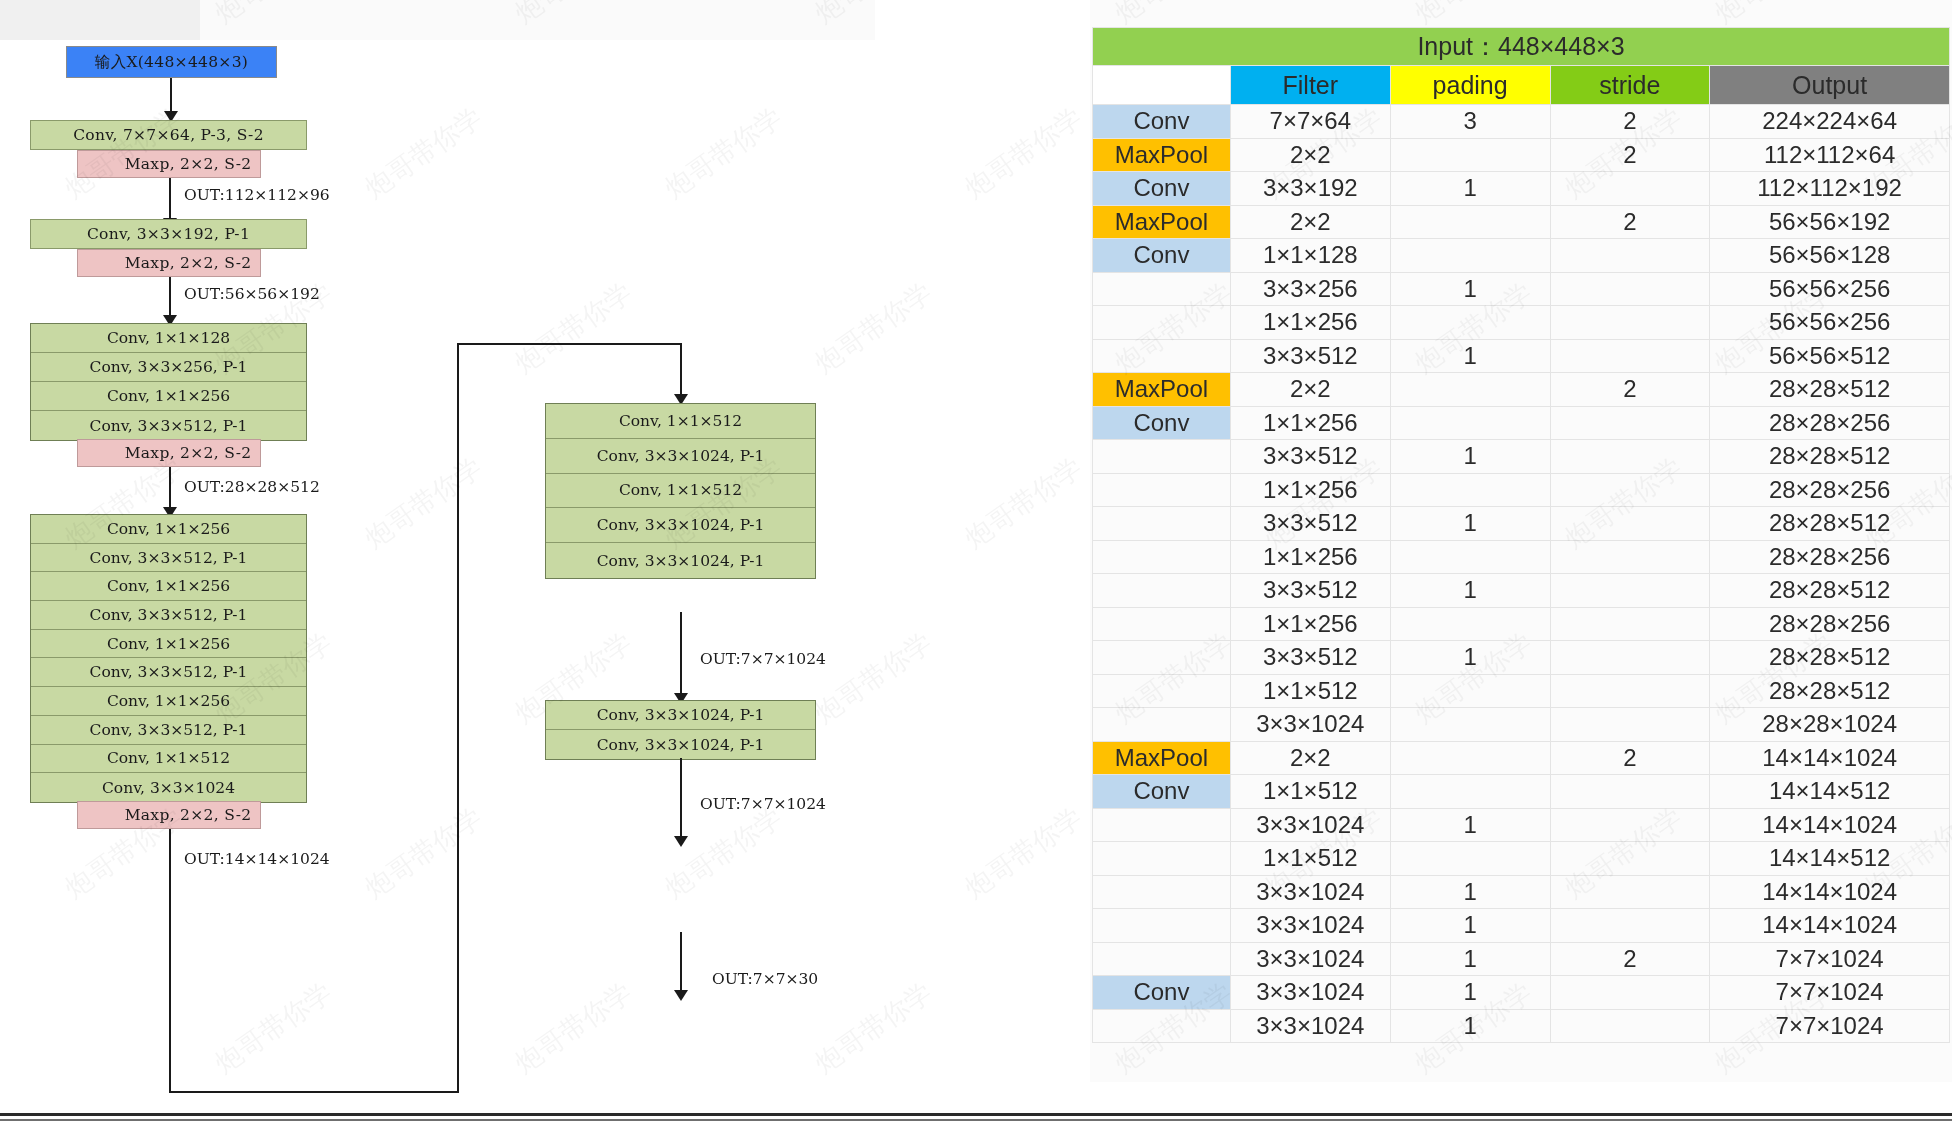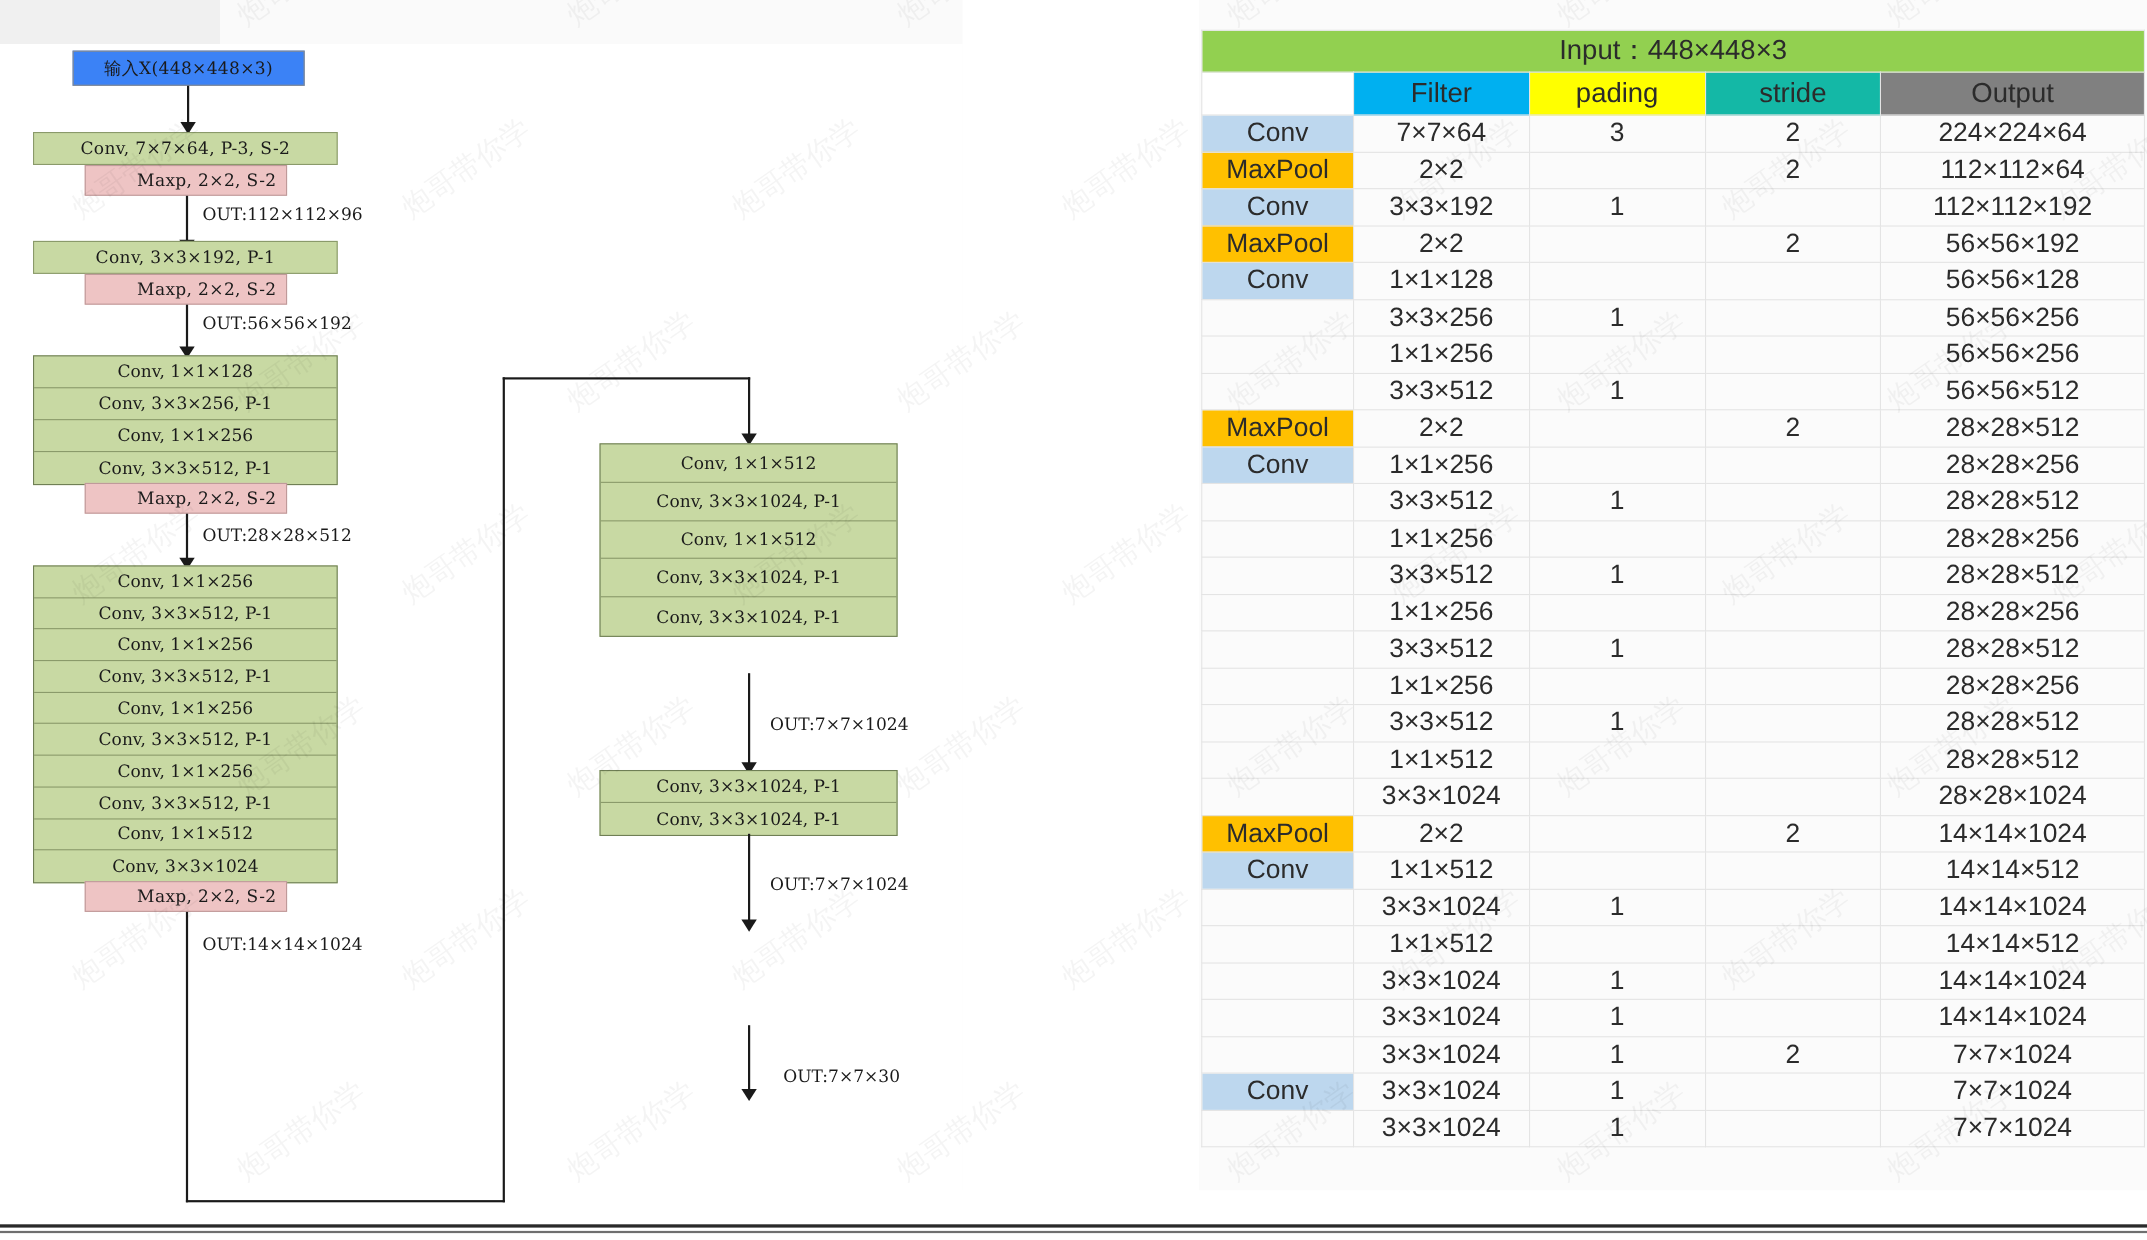--- a/index.html
+++ b/index.html
@@ -107,21 +107,21 @@
   }
   td.c-label { width: 138px; }
   td.c-filter { width: 160px; }
   td.c-pad { width: 160px; }
   td.c-stride { width: 160px; }
   td.c-out { width: 240px; }
 
   .hdr-input { background: #92d050; font-size: 25px !important; height: 38px !important; }
   .hdr-filter { background: #00b0f0; }
   .hdr-pad { background: #ffff00; }
-  .hdr-stride { background: #14b8a6; }
+  .hdr-stride { background: #84cc16; }
   .hdr-out { background: #808080; }
   .hdr-blank { background: #ffffff; }
   .hdr-row td { height: 39px !important; font-size: 25px !important; }
 
   .t-conv { background: #bdd7ee; }
   .t-pool { background: #ffc000; }
 
   
   .wm {
     position: absolute;

